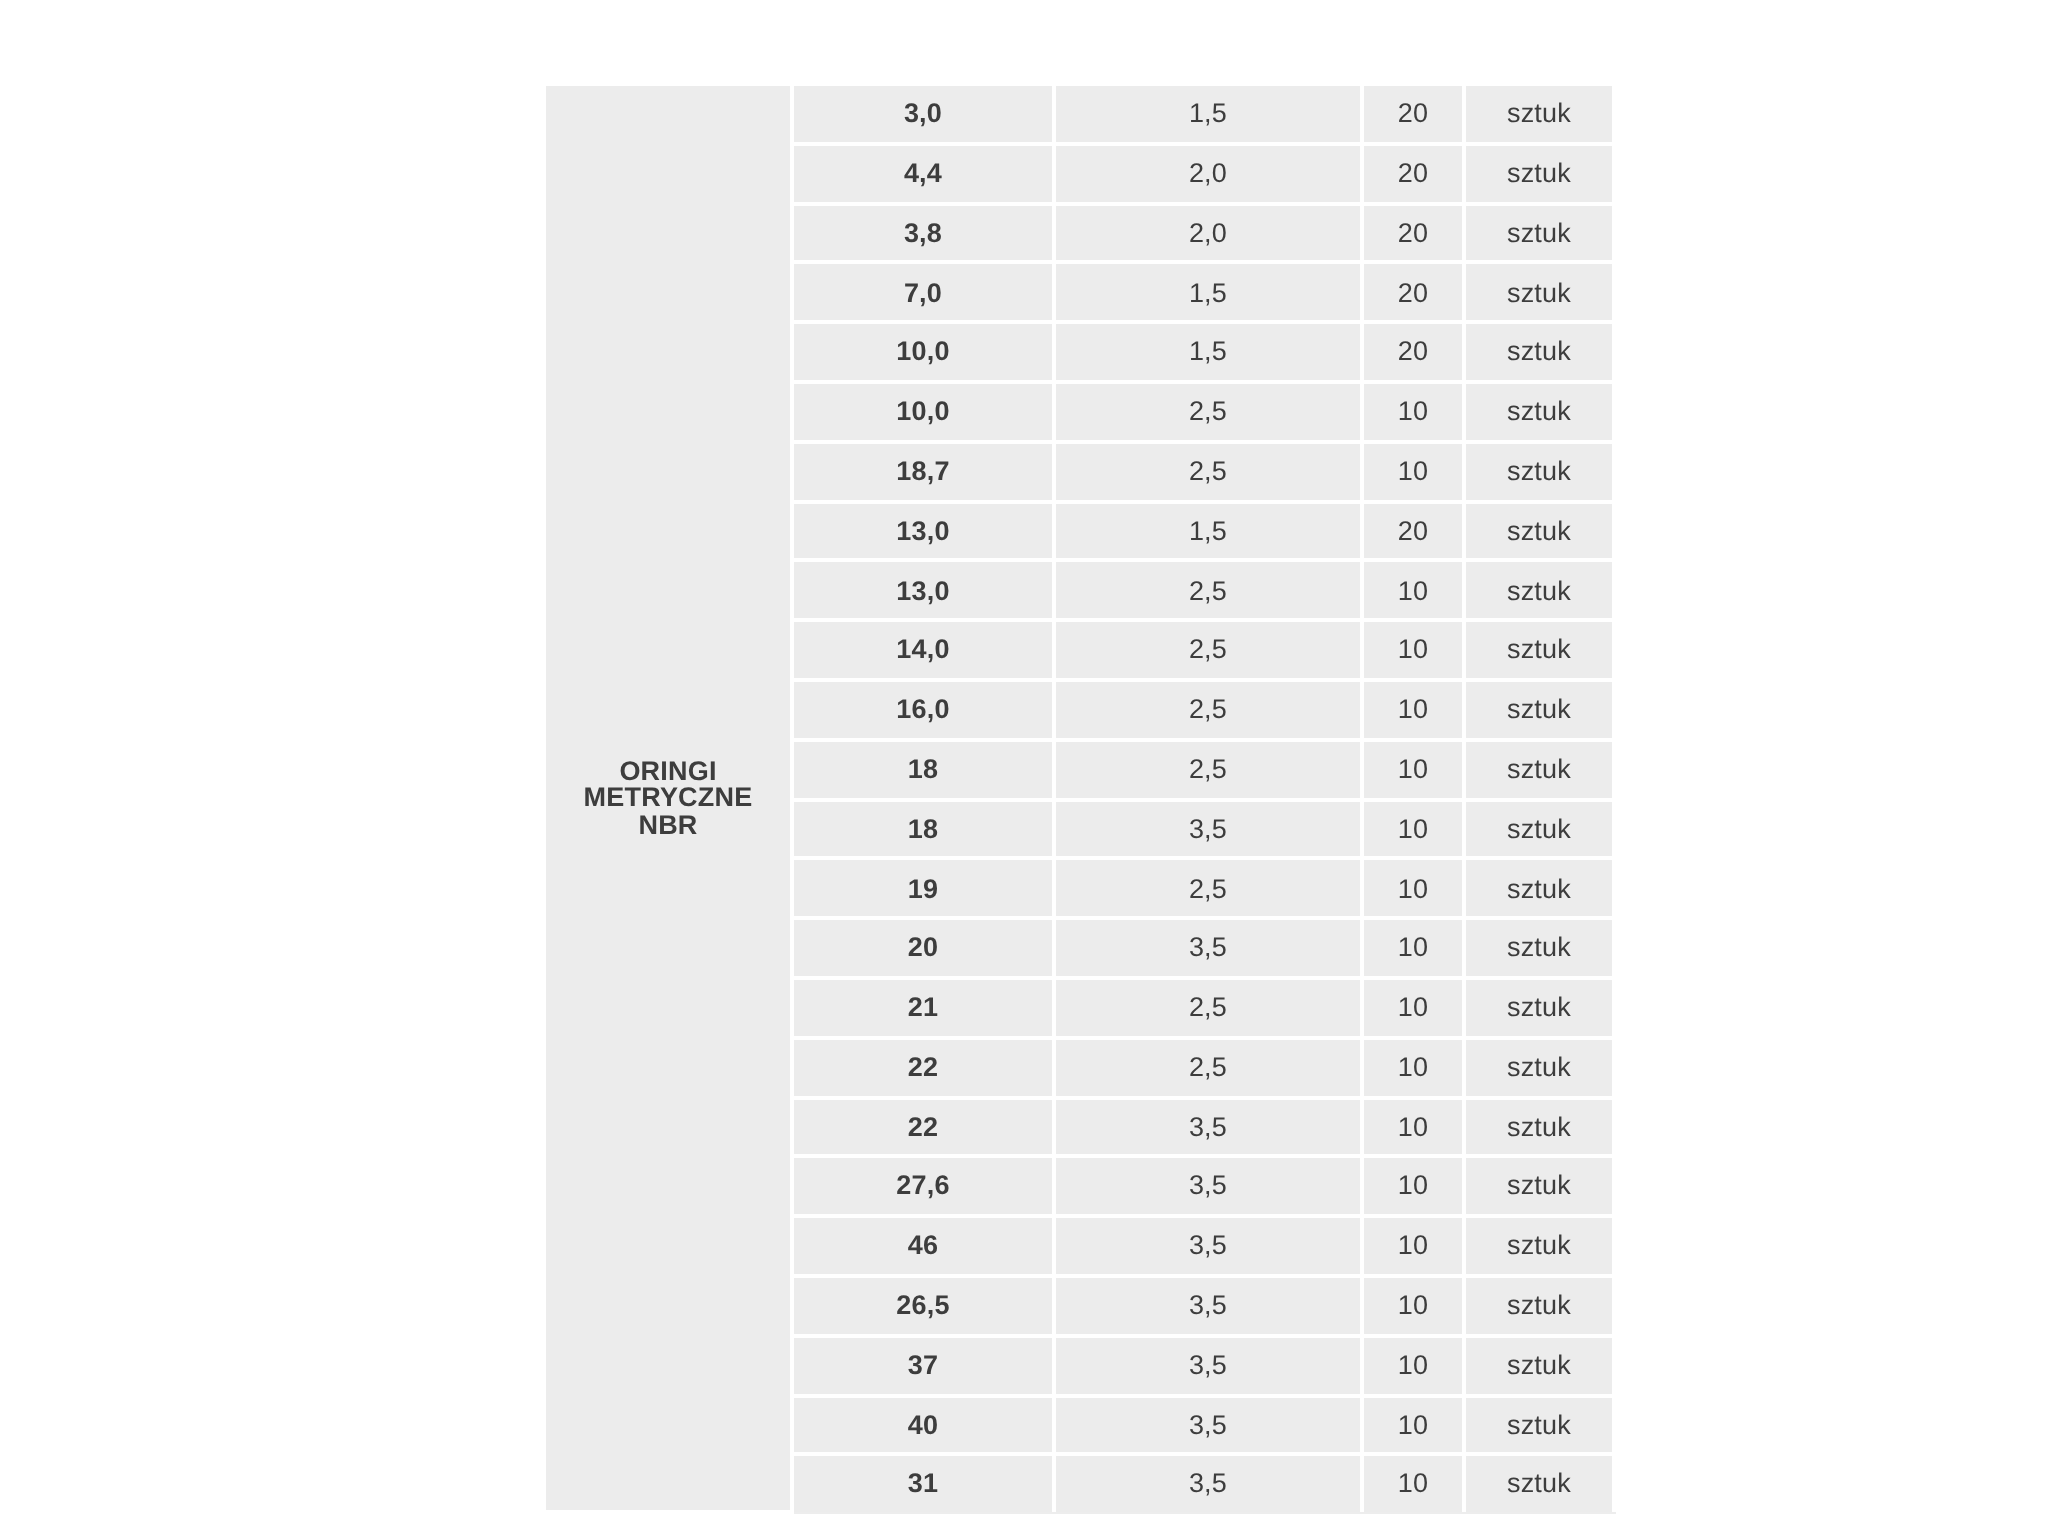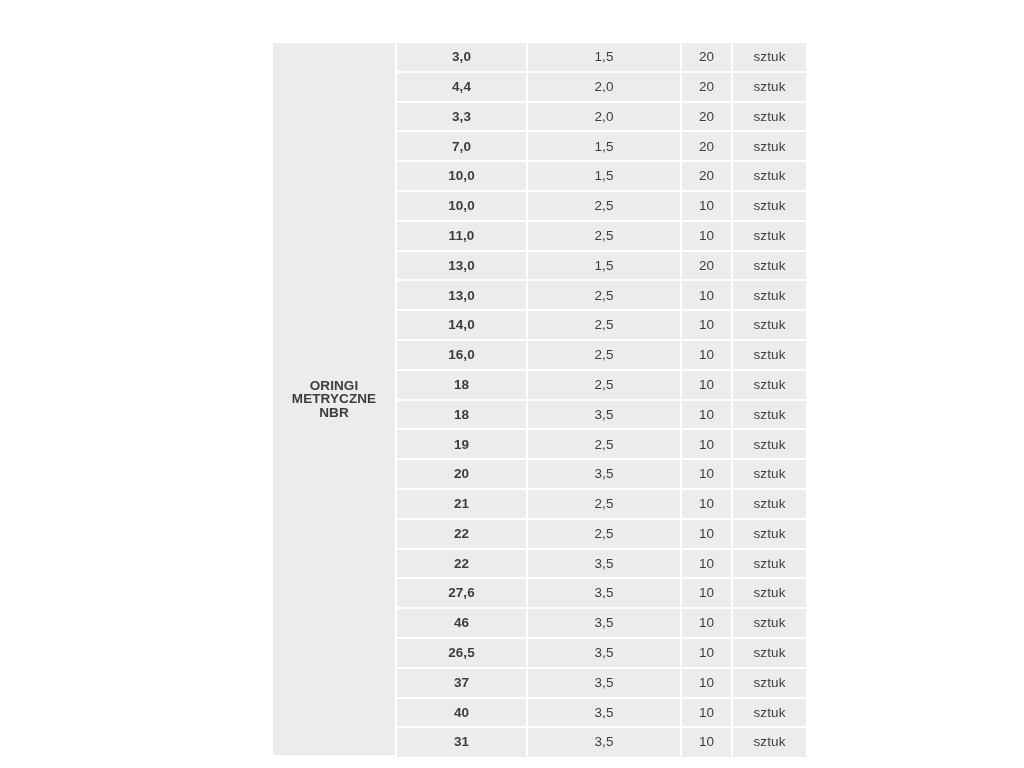--- a/index.html
+++ b/index.html
@@ -109,21 +109,21 @@
             <td class="col-qty">20</td>
             <td class="col-unit">sztuk</td>
           </tr>
           <tr>
             <td class="col-size">4,4</td>
             <td class="col-thick">2,0</td>
             <td class="col-qty">20</td>
             <td class="col-unit">sztuk</td>
           </tr>
           <tr>
-            <td class="col-size">3,3</td>
+            <td class="col-size">3,8</td>
             <td class="col-thick">2,0</td>
             <td class="col-qty">20</td>
             <td class="col-unit">sztuk</td>
           </tr>
           <tr>
             <td class="col-size">7,0</td>
             <td class="col-thick">1,5</td>
             <td class="col-qty">20</td>
             <td class="col-unit">sztuk</td>
           </tr>
@@ -133,21 +133,21 @@
             <td class="col-qty">20</td>
             <td class="col-unit">sztuk</td>
           </tr>
           <tr>
             <td class="col-size">10,0</td>
             <td class="col-thick">2,5</td>
             <td class="col-qty">10</td>
             <td class="col-unit">sztuk</td>
           </tr>
           <tr>
-            <td class="col-size">11,0</td>
+            <td class="col-size">18,7</td>
             <td class="col-thick">2,5</td>
             <td class="col-qty">10</td>
             <td class="col-unit">sztuk</td>
           </tr>
           <tr>
             <td class="col-size">13,0</td>
             <td class="col-thick">1,5</td>
             <td class="col-qty">20</td>
             <td class="col-unit">sztuk</td>
           </tr>

